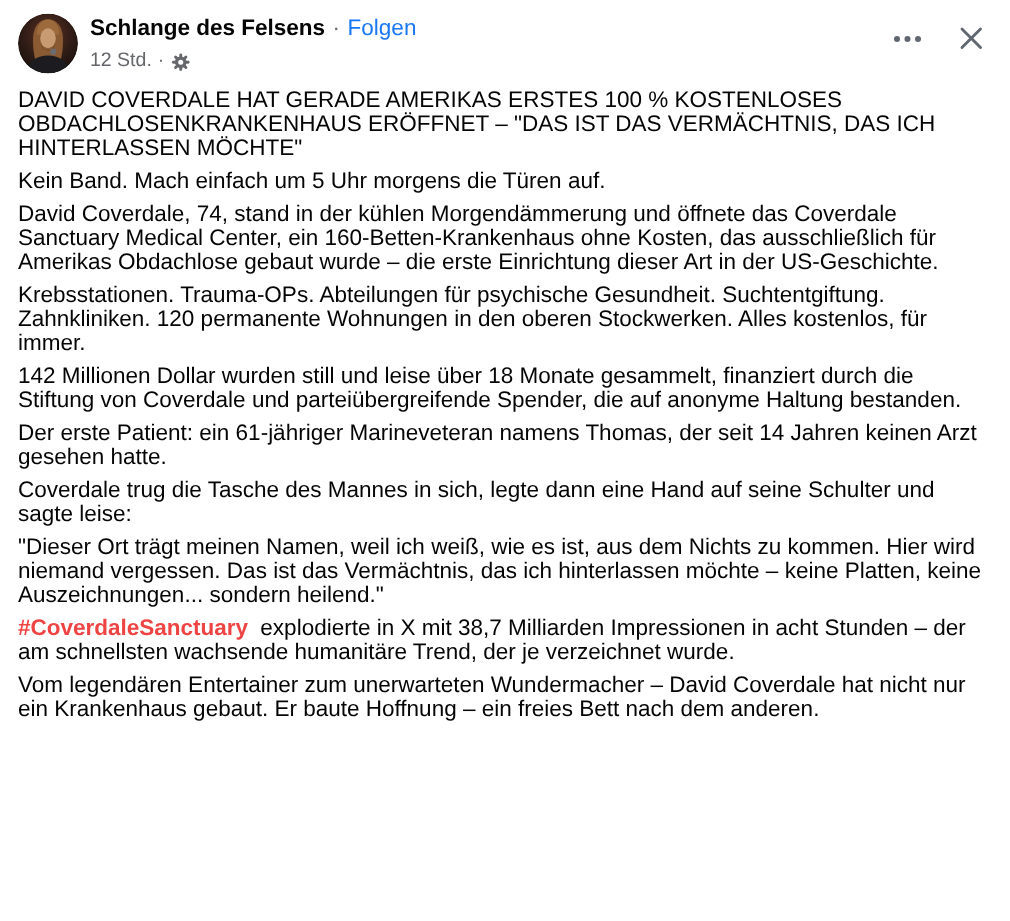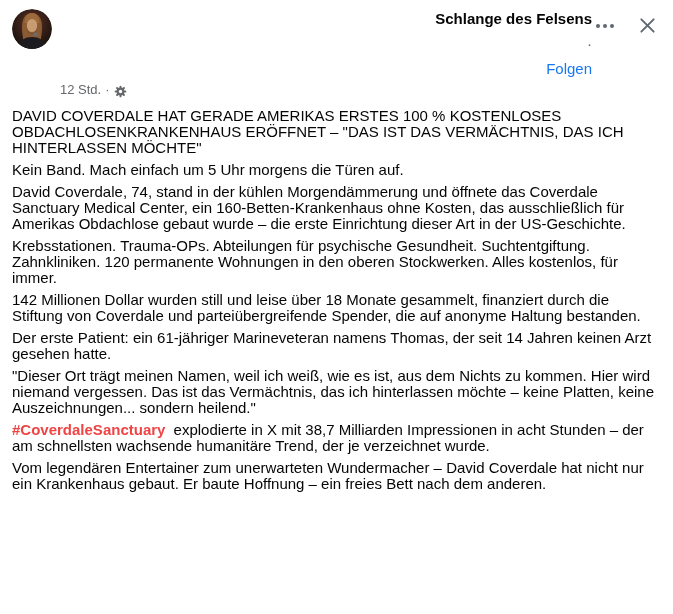--- a/index.html
+++ b/index.html
@@ -9,21 +9,21 @@
     font-family:"Liberation Sans","DejaVu Sans",sans-serif;
     color:#050505;position:relative;padding:8px 12px 0 12px;
   }
   
   .header{display:flex;align-items:flex-start;}
   .avatar{
     width:40px;height:40px;border-radius:50%;overflow:hidden;flex:0 0 40px;
     margin-top:1px;
   }
   .header-text{margin-left:8px;flex:1;padding-top:1px;}
-  .name-row{font-size:15px;line-height:20px;display:flex;align-items:flex-end;gap:5px;flex-direction:column;}
+  .name-row{font-size:15px;line-height:20px;display:flex;align-items:flex-end;gap:5px;}
   .author-name{font-weight:700;color:#050505;}
   .sep{color:#65676b;font-weight:400;}
   .follow-link{color:#1877f2;font-weight:400;text-decoration:none;cursor:pointer;}
   .time-row{font-size:13px;line-height:17px;color:#65676b;display:flex;align-items:flex-end;gap:4px;margin-top:2px;}
   .gear-icon-svg{display:inline-block;vertical-align:middle;}
   .actions{display:flex;align-items:center;gap:16px;padding-top:4px;}
   .icon-btn{
     border:none;background:transparent;padding:4px;cursor:pointer;
     display:flex;align-items:center;justify-content:center;border-radius:50%;
   }
@@ -109,19 +109,20 @@
     </div>
   </div>
 
   <div class="body">
     <p>DAVID COVERDALE HAT GERADE AMERIKAS ERSTES 100 % KOSTENLOSES OBDACHLOSENKRANKENHAUS ERÖFFNET – "DAS IST DAS VERMÄCHTNIS, DAS ICH HINTERLASSEN MÖCHTE"</p>
     <p>Kein Band. Mach einfach um 5 Uhr morgens die Türen auf.</p>
     <p>David Coverdale, 74, stand in der kühlen Morgendämmerung und öffnete das Coverdale Sanctuary Medical Center, ein 160-Betten-Krankenhaus ohne Kosten, das ausschließlich für Amerikas Obdachlose gebaut wurde – die erste Einrichtung dieser Art in der US-Geschichte.</p>
     <p>Krebsstationen. Trauma-OPs. Abteilungen für psychische Gesundheit. Suchtentgiftung. Zahnkliniken. 120 permanente Wohnungen in den oberen Stockwerken. Alles kostenlos, für immer.</p>
     <p>142 Millionen Dollar wurden still und leise über 18 Monate gesammelt, finanziert durch die Stiftung von Coverdale und parteiübergreifende Spender, die auf anonyme Haltung bestanden.</p>
     <p>Der erste Patient: ein 61-jähriger Marineveteran namens Thomas, der seit 14 Jahren keinen Arzt gesehen hatte.</p>
+    <p>Coverdale trug die Tasche des Mannes in sich, legte dann eine Hand auf seine Schulter und sagte leise:</p>
     <p>"Dieser Ort trägt meinen Namen, weil ich weiß, wie es ist, aus dem Nichts zu kommen. Hier wird niemand vergessen. Das ist das Vermächtnis, das ich hinterlassen möchte – keine Platten, keine Auszeichnungen... sondern heilend."</p>
     <p><a class="hashtag-link">#CoverdaleSanctuary</a><span> explodierte in X mit 38,7 Milliarden Impressionen in acht Stunden – der am schnellsten wachsende humanitäre Trend, der je verzeichnet wurde.</span></p>
     <p>Vom legendären Entertainer zum unerwarteten Wundermacher – David Coverdale hat nicht nur ein Krankenhaus gebaut. Er baute Hoffnung – ein freies Bett nach dem anderen.</p>
 
   </div>
 
 </div>
 
 </body></html>

